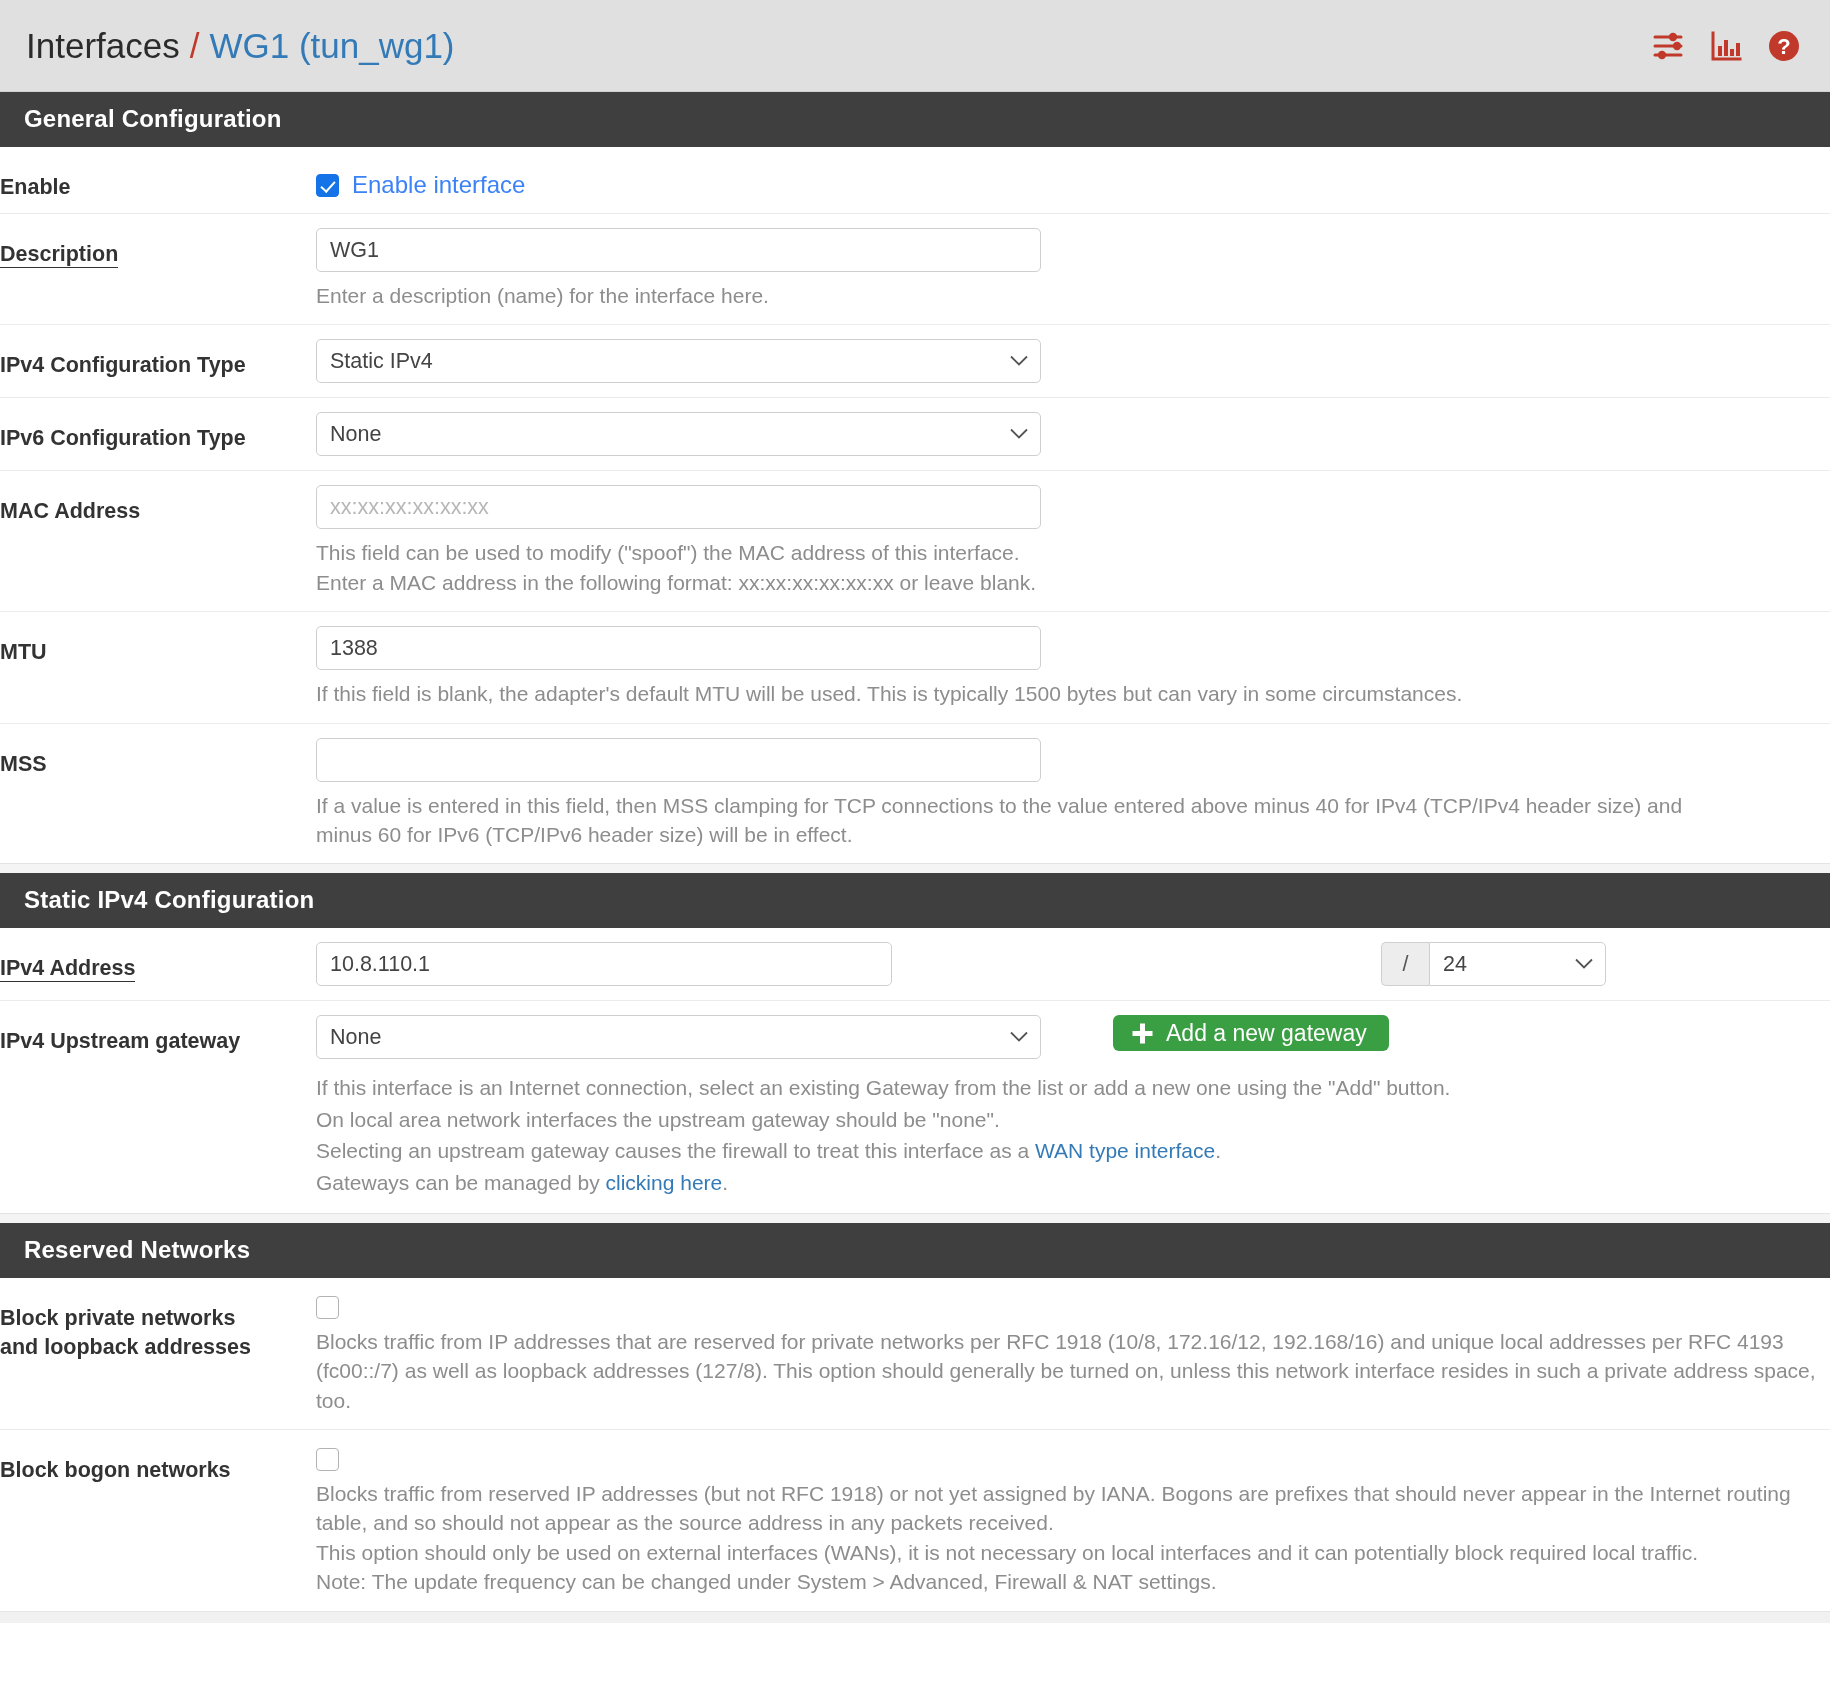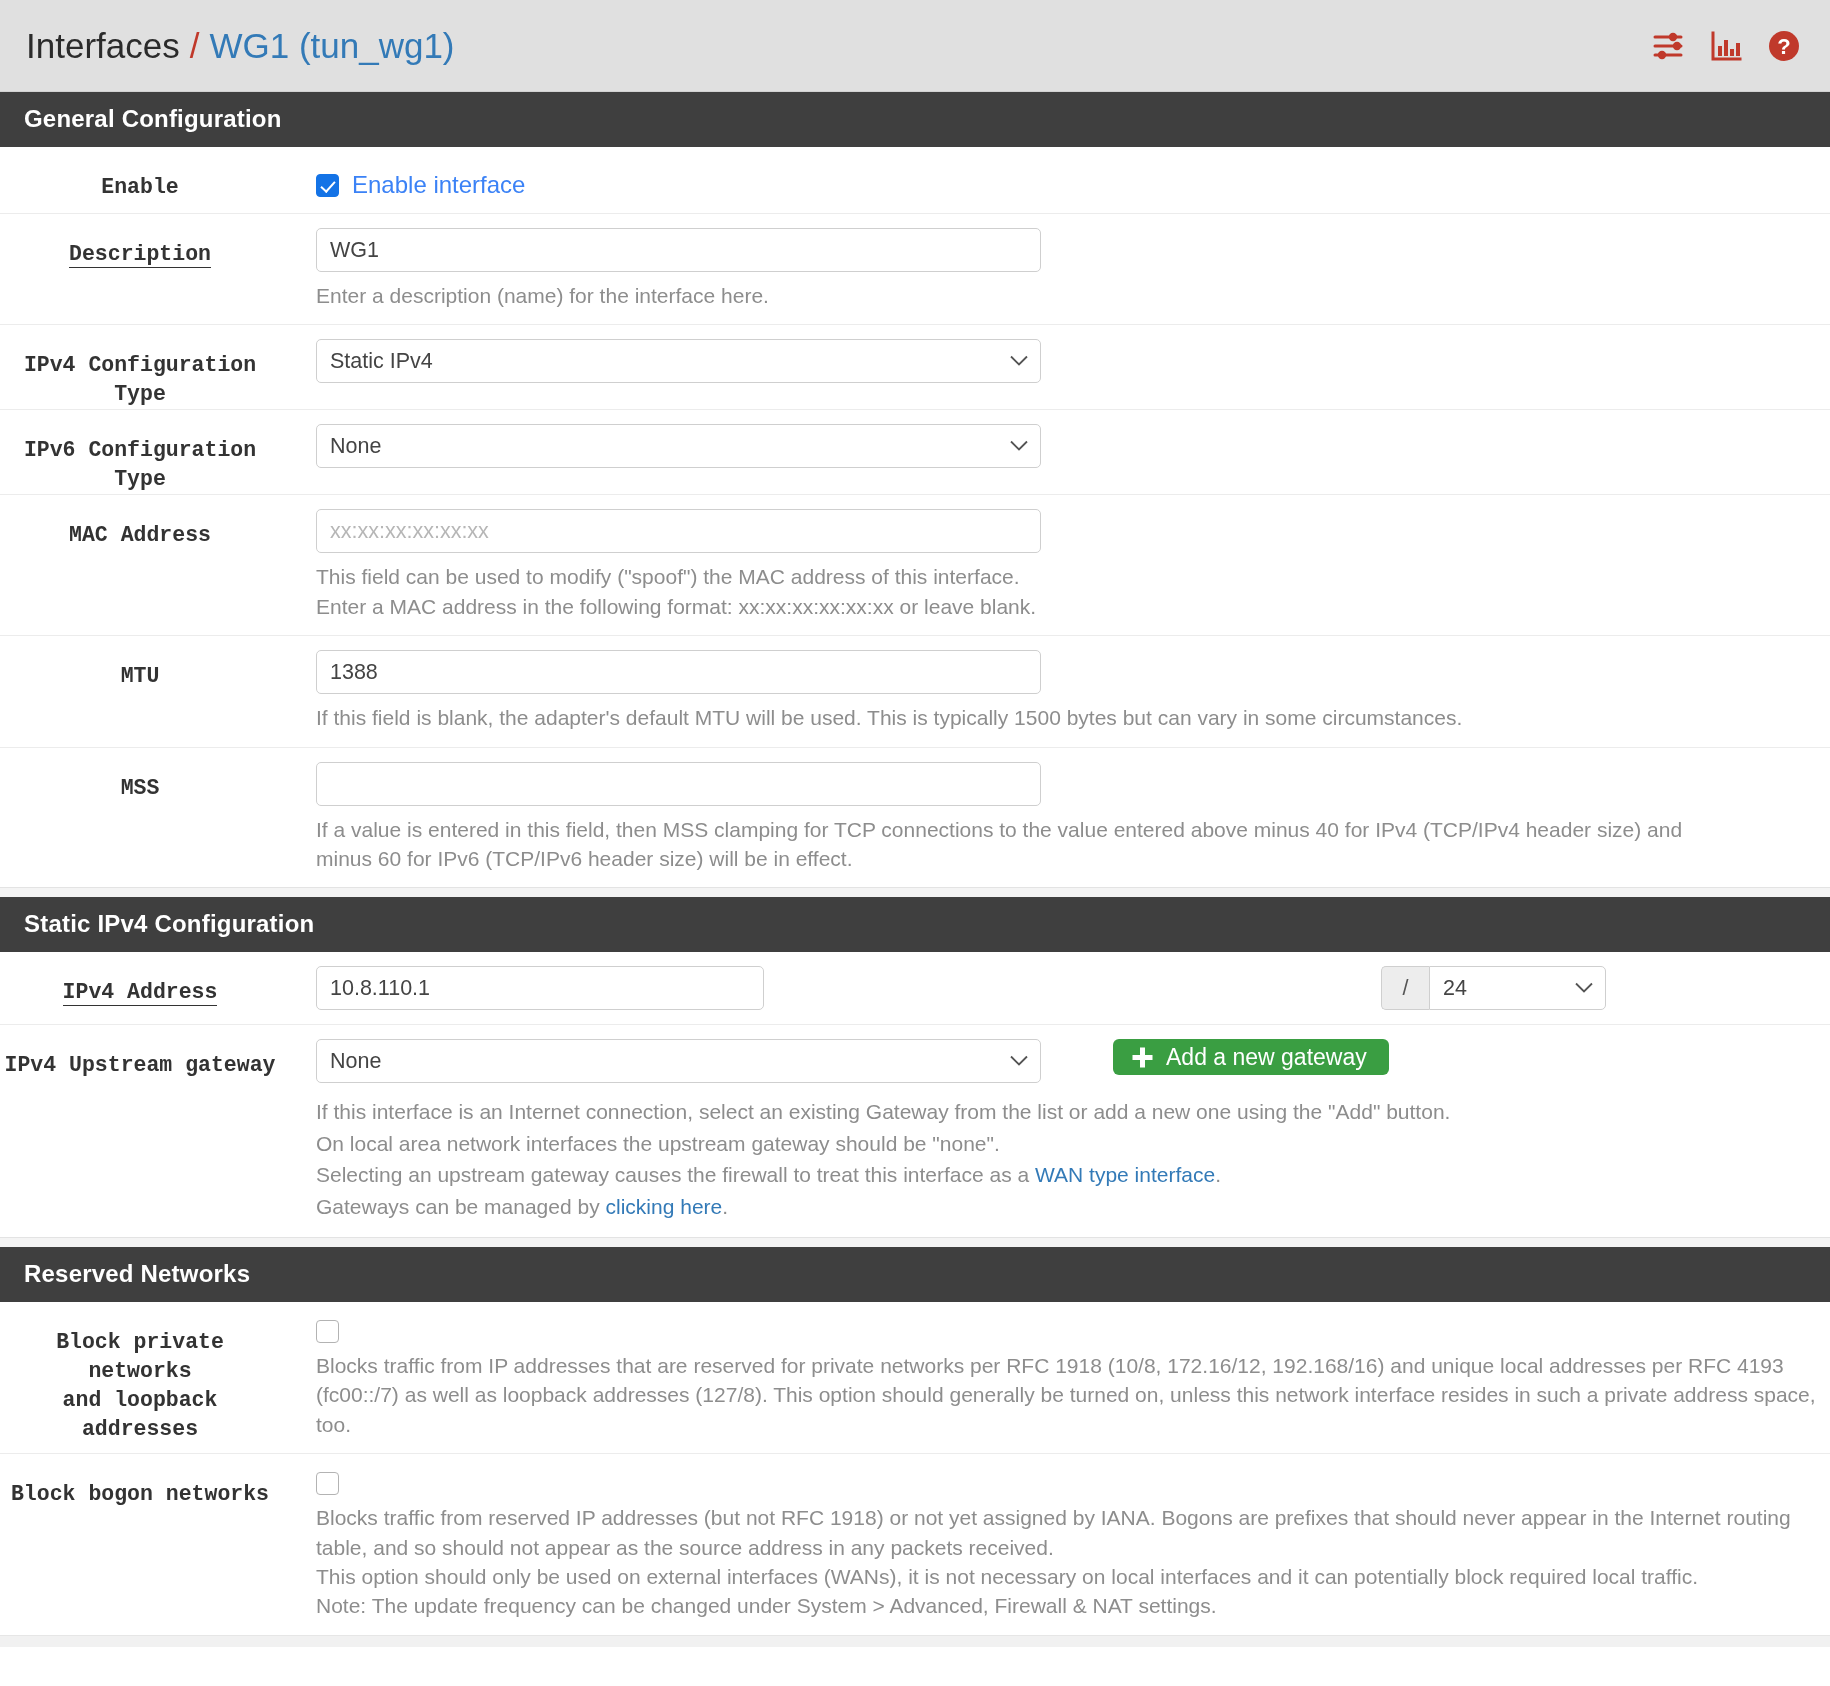--- a/index.html
+++ b/index.html
@@ -60,28 +60,27 @@
     display: flex;
     align-items: flex-start;
     border-bottom: 1px solid #ececec;
     padding: 0;
     background: #fff;
   }
   .frow.nb { border-bottom: none; }
   .flabel {
     width: 300px;
     flex: 0 0 300px;
-    text-align: center;
+    text-align: left;
     font-weight: bold;
     font-size: 21.5px;
     color: #333;
     padding-top: 26px;
     padding-right: 20px;
     line-height: 1.35;
-    font-family: Liberation Mono, monospace;
   }
   .flabel.underline span.u { border-bottom: 1px solid #333; padding-bottom: 1px; }
   .fcontrol {
     flex: 1 1 auto;
     padding: 14px 0 14px 16px;
     min-width: 0;
   }
 
   .helptext {
     color: #8d8d8d;
@@ -100,21 +99,21 @@
     border: 1px solid #cfcfcf;
     border-radius: 5px;
     background: #fff;
     font-size: 21.5px;
     color: #444;
     padding: 7px 13px;
     font-family: "Liberation Sans", sans-serif;
     outline: none;
   }
   .txt::placeholder { color: #b6b6b6; }
-  .txt.narrow { width: 448px; }
+  .txt.narrow { width: 576px; }
 
   .sel-wrap { position: relative; width: 725px; }
   .sel {
     appearance: none; -webkit-appearance: none;
     height: 44px; width: 100%;
     border: 1px solid #cfcfcf;
     border-radius: 5px;
     background: #fff;
     font-size: 21.5px;
     color: #444;

